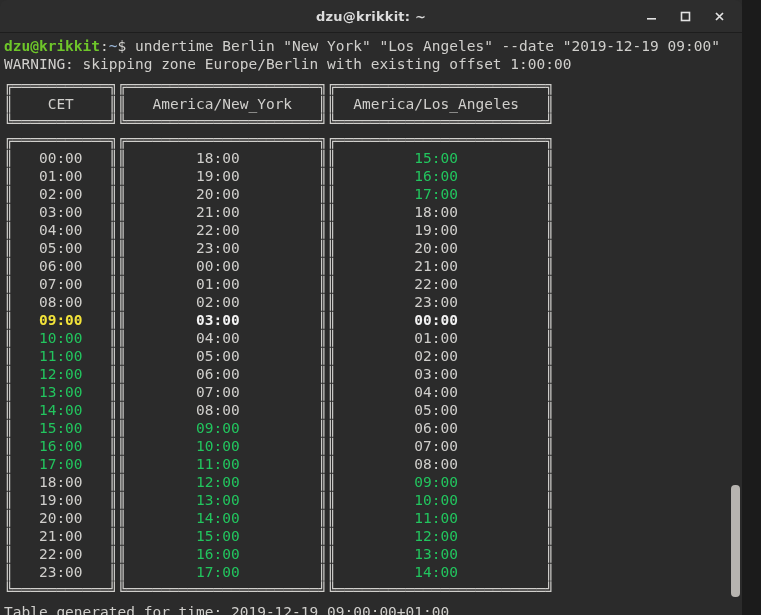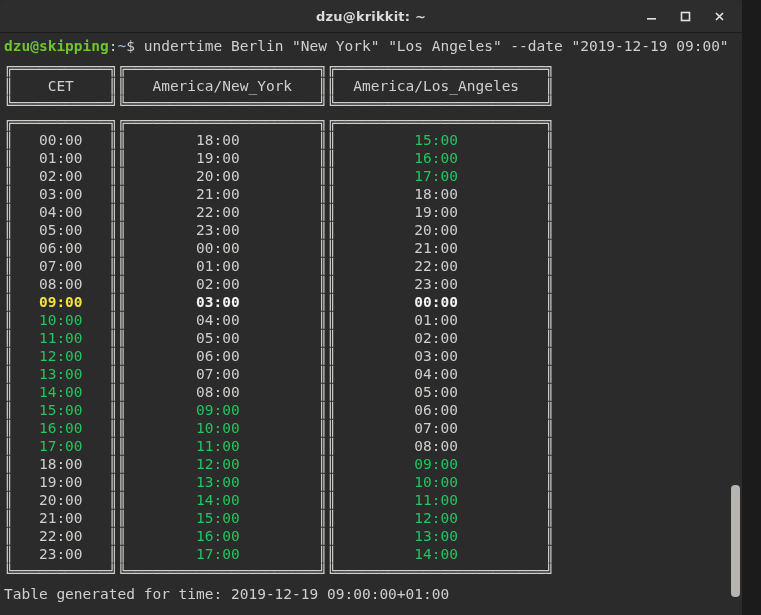--- a/index.html
+++ b/index.html
@@ -138,22 +138,23 @@
       <span class="wbtn">
         <svg width="13" height="13" viewBox="0 0 13 13" aria-hidden="true">
           <path d="M3 3 L10 10 M10 3 L3 10" stroke="currentColor" stroke-width="1.7" fill="none"></path>
         </svg>
       </span>
     </div>
   </div>
 
   <div id="terminal">
 
-    <div class="line"><span class="c-green">dzu@skipping</span><span class="c-white">:</span><span class="c-blue">~</span><span class="c-white">$</span><span class="c-white"> undertime Berlin "New York" "Los Angeles" --date "2019-12-19 09:00"</span></div>
+    <div class="line"><span class="c-green">dzu@krikkit</span><span class="c-white">:</span><span class="c-blue">~</span><span class="c-white">$</span><span class="c-white"> undertime Berlin "New York" "Los Angeles" --date "2019-12-19 09:00"</span></div>
 
+    <div class="line c-white">WARNING: skipping zone Europe/Berlin with existing offset 1:00:00</div>
 
     <div id="table-block"><div class="tline">╔═══════════╗╔══════════════════════╗╔════════════════════════╗</div><div class="tline"><span>║</span><span class="c-white">    CET    </span><span>║</span><span>║</span><span class="c-white">   America/New_York   </span><span>║</span><span>║</span><span class="c-white">  America/Los_Angeles   </span><span>║</span></div><div class="tline">╚═══════════╝╚══════════════════════╝╚════════════════════════╝</div><div class="tline">╔═══════════╗╔══════════════════════╗╔════════════════════════╗</div><div class="tline"><span>║</span><span class="c-white">   00:00   </span><span>║</span><span>║</span><span class="c-white">        18:00         </span><span>║</span><span>║</span><span class="c-yellow">         15:00          </span><span>║</span></div><div class="tline"><span>║</span><span class="c-white">   01:00   </span><span>║</span><span>║</span><span class="c-white">        19:00         </span><span>║</span><span>║</span><span class="c-yellow">         16:00          </span><span>║</span></div><div class="tline"><span>║</span><span class="c-white">   02:00   </span><span>║</span><span>║</span><span class="c-white">        20:00         </span><span>║</span><span>║</span><span class="c-yellow">         17:00          </span><span>║</span></div><div class="tline"><span>║</span><span class="c-white">   03:00   </span><span>║</span><span>║</span><span class="c-white">        21:00         </span><span>║</span><span>║</span><span class="c-white">         18:00          </span><span>║</span></div><div class="tline"><span>║</span><span class="c-white">   04:00   </span><span>║</span><span>║</span><span class="c-white">        22:00         </span><span>║</span><span>║</span><span class="c-white">         19:00          </span><span>║</span></div><div class="tline"><span>║</span><span class="c-white">   05:00   </span><span>║</span><span>║</span><span class="c-white">        23:00         </span><span>║</span><span>║</span><span class="c-white">         20:00          </span><span>║</span></div><div class="tline"><span>║</span><span class="c-white">   06:00   </span><span>║</span><span>║</span><span class="c-white">        00:00         </span><span>║</span><span>║</span><span class="c-white">         21:00          </span><span>║</span></div><div class="tline"><span>║</span><span class="c-white">   07:00   </span><span>║</span><span>║</span><span class="c-white">        01:00         </span><span>║</span><span>║</span><span class="c-white">         22:00          </span><span>║</span></div><div class="tline"><span>║</span><span class="c-white">   08:00   </span><span>║</span><span>║</span><span class="c-white">        02:00         </span><span>║</span><span>║</span><span class="c-white">         23:00          </span><span>║</span></div><div class="tline"><span>║</span><span class="c-bright-yellow">   09:00   </span><span>║</span><span>║</span><span class="c-bright-white">        03:00         </span><span>║</span><span>║</span><span class="c-bright-white">         00:00          </span><span>║</span></div><div class="tline"><span>║</span><span class="c-yellow">   10:00   </span><span>║</span><span>║</span><span class="c-white">        04:00         </span><span>║</span><span>║</span><span class="c-white">         01:00          </span><span>║</span></div><div class="tline"><span>║</span><span class="c-yellow">   11:00   </span><span>║</span><span>║</span><span class="c-white">        05:00         </span><span>║</span><span>║</span><span class="c-white">         02:00          </span><span>║</span></div><div class="tline"><span>║</span><span class="c-yellow">   12:00   </span><span>║</span><span>║</span><span class="c-white">        06:00         </span><span>║</span><span>║</span><span class="c-white">         03:00          </span><span>║</span></div><div class="tline"><span>║</span><span class="c-yellow">   13:00   </span><span>║</span><span>║</span><span class="c-white">        07:00         </span><span>║</span><span>║</span><span class="c-white">         04:00          </span><span>║</span></div><div class="tline"><span>║</span><span class="c-yellow">   14:00   </span><span>║</span><span>║</span><span class="c-white">        08:00         </span><span>║</span><span>║</span><span class="c-white">         05:00          </span><span>║</span></div><div class="tline"><span>║</span><span class="c-yellow">   15:00   </span><span>║</span><span>║</span><span class="c-yellow">        09:00         </span><span>║</span><span>║</span><span class="c-white">         06:00          </span><span>║</span></div><div class="tline"><span>║</span><span class="c-yellow">   16:00   </span><span>║</span><span>║</span><span class="c-yellow">        10:00         </span><span>║</span><span>║</span><span class="c-white">         07:00          </span><span>║</span></div><div class="tline"><span>║</span><span class="c-yellow">   17:00   </span><span>║</span><span>║</span><span class="c-yellow">        11:00         </span><span>║</span><span>║</span><span class="c-white">         08:00          </span><span>║</span></div><div class="tline"><span>║</span><span class="c-white">   18:00   </span><span>║</span><span>║</span><span class="c-yellow">        12:00         </span><span>║</span><span>║</span><span class="c-yellow">         09:00          </span><span>║</span></div><div class="tline"><span>║</span><span class="c-white">   19:00   </span><span>║</span><span>║</span><span class="c-yellow">        13:00         </span><span>║</span><span>║</span><span class="c-yellow">         10:00          </span><span>║</span></div><div class="tline"><span>║</span><span class="c-white">   20:00   </span><span>║</span><span>║</span><span class="c-yellow">        14:00         </span><span>║</span><span>║</span><span class="c-yellow">         11:00          </span><span>║</span></div><div class="tline"><span>║</span><span class="c-white">   21:00   </span><span>║</span><span>║</span><span class="c-yellow">        15:00         </span><span>║</span><span>║</span><span class="c-yellow">         12:00          </span><span>║</span></div><div class="tline"><span>║</span><span class="c-white">   22:00   </span><span>║</span><span>║</span><span class="c-yellow">        16:00         </span><span>║</span><span>║</span><span class="c-yellow">         13:00          </span><span>║</span></div><div class="tline"><span>║</span><span class="c-white">   23:00   </span><span>║</span><span>║</span><span class="c-yellow">        17:00         </span><span>║</span><span>║</span><span class="c-yellow">         14:00          </span><span>║</span></div><div class="tline">╚═══════════╝╚══════════════════════╝╚════════════════════════╝</div></div>
 
     <div class="line c-white" style="margin-top:4px;">Table generated for time: 2019-12-19 09:00:00+01:00</div>
 
   </div>
 
   <div id="scrollbar">
     <div id="scroll-thumb" style="top: 452px; height: 112px;"></div>
   </div>

